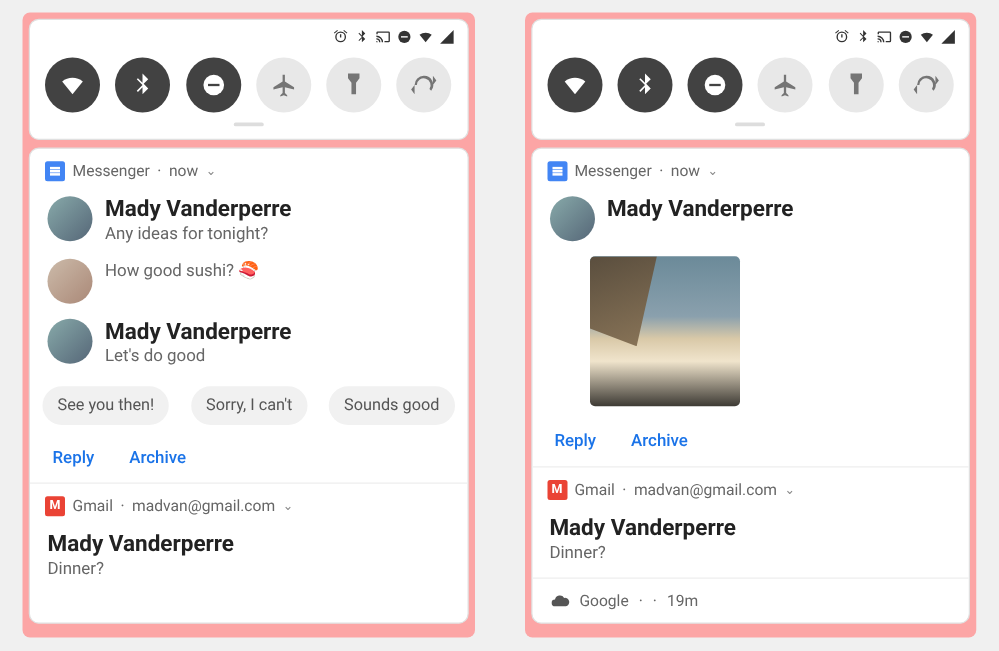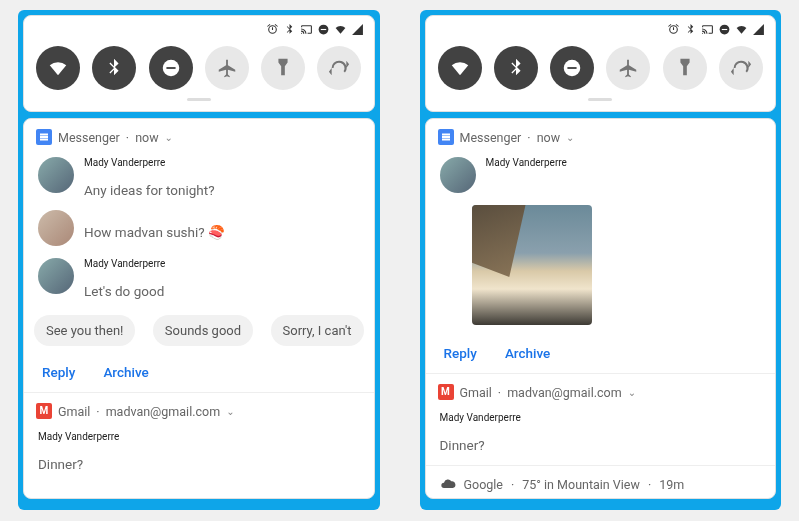--- a/index.html
+++ b/index.html
@@ -10,21 +10,21 @@
     font-family: Roboto, Arial, sans-serif;
     font-size: 14px;
     color: #333;
     display: flex;
     gap: 40px;
     padding: 10px 18px;
   }
   .phone {
     width: 362px;
     height: 500px;
-    background: #0ea5e9;
+    background: #fca5a5;
     border-radius: 6px;
     padding: 5px;
     overflow: hidden;
     position: relative;
     display: flex;
     flex-direction: column;
   }
   .panel {
     background: #fff;
     border-radius: 8px;
@@ -80,22 +80,22 @@
   .msg-row {
     display: flex; gap: 10px; padding: 6px 14px;
     align-items: flex-start;
   }
   .avatar {
     width: 36px; height: 36px; border-radius: 50%;
     background: linear-gradient(135deg,#8aa,#567);
     flex-shrink: 0;
   }
   .avatar.b { background: linear-gradient(135deg,#cba,#a87); }
-  .msg-name { font-weight: 400; color:#222; font-size: 10px; }
-  .msg-text { color:#666; font-size: 13.5px; margin-top:14px; }
+  .msg-name { font-weight: 700; color:#222; font-size: 18px; }
+  .msg-text { color:#666; font-size: 13.5px; margin-top:1px; }
   .chips {
     display: flex; gap: 3px; padding: 10px 10px 4px 10px;
     justify-content: space-between;
   }
   .chip {
     background: #f1f1f1; border-radius: 18px;
     padding: 8px 12px; font-size: 13px; color:#555;
     white-space: nowrap;
   }
   .actions {
@@ -202,35 +202,35 @@
     <div class="msg-row">
       <div class="avatar"></div>
       <div>
         <div class="msg-name">Mady Vanderperre</div>
         <div class="msg-text">Any ideas for tonight?</div>
       </div>
     </div>
     <div class="msg-row">
       <div class="avatar b"></div>
       <div>
-        <div class="msg-text">How madvan sushi? 🍣</div>
+        <div class="msg-text">How good sushi? 🍣</div>
       </div>
     </div>
     <div class="msg-row">
       <div class="avatar"></div>
       <div>
         <div class="msg-name">Mady Vanderperre</div>
         <div class="msg-text">Let's do good</div>
       </div>
     </div>
 
     <div class="chips">
       <div class="chip">See you then!</div>
+      <div class="chip">Sorry, I can't</div>
       <div class="chip">Sounds good</div>
-      <div class="chip">Sorry, I can't</div>
     </div>
 
     <div class="actions">
       <span class="action">Reply</span>
       <span class="action">Archive</span>
     </div>
 
     <div class="divider"></div>
     <div class="notif-head">
       <span class="app-icon red">M</span>
@@ -340,18 +340,17 @@
       <div class="msg-name">Mady Vanderperre</div>
       <div class="msg-text">Dinner?</div>
     </div>
 
     <div class="weather-row">
       <span class="cloud"><svg viewBox="0 0 24 24">
             <path d="M19 18H6a4 4 0 010-8 6 6 0 0111-2 5 5 0 012 10z"></path>
           </svg></span>
       <span>Google</span>
       <span>·</span>
-      <span>75° in Mountain View</span>
       <span>·</span>
       <span>19m</span>
     </div>
   </div>
 </div>
 
 </body></html>

